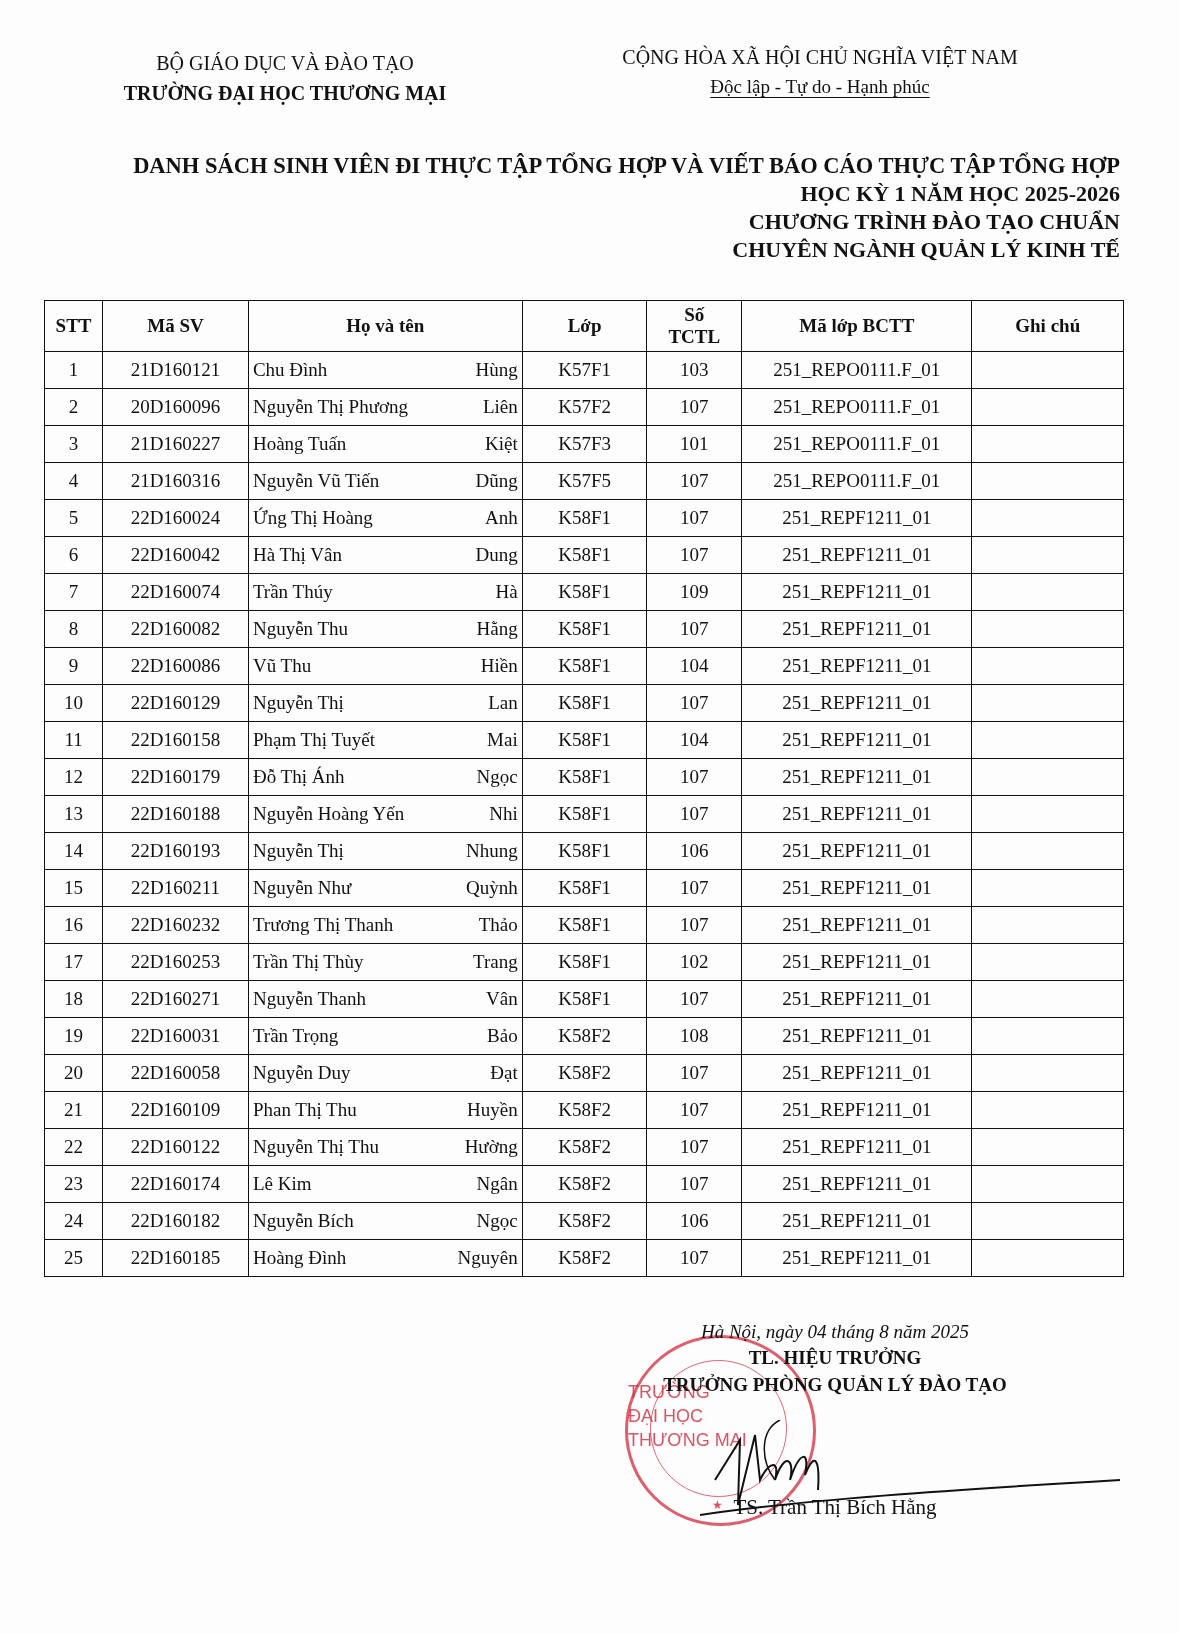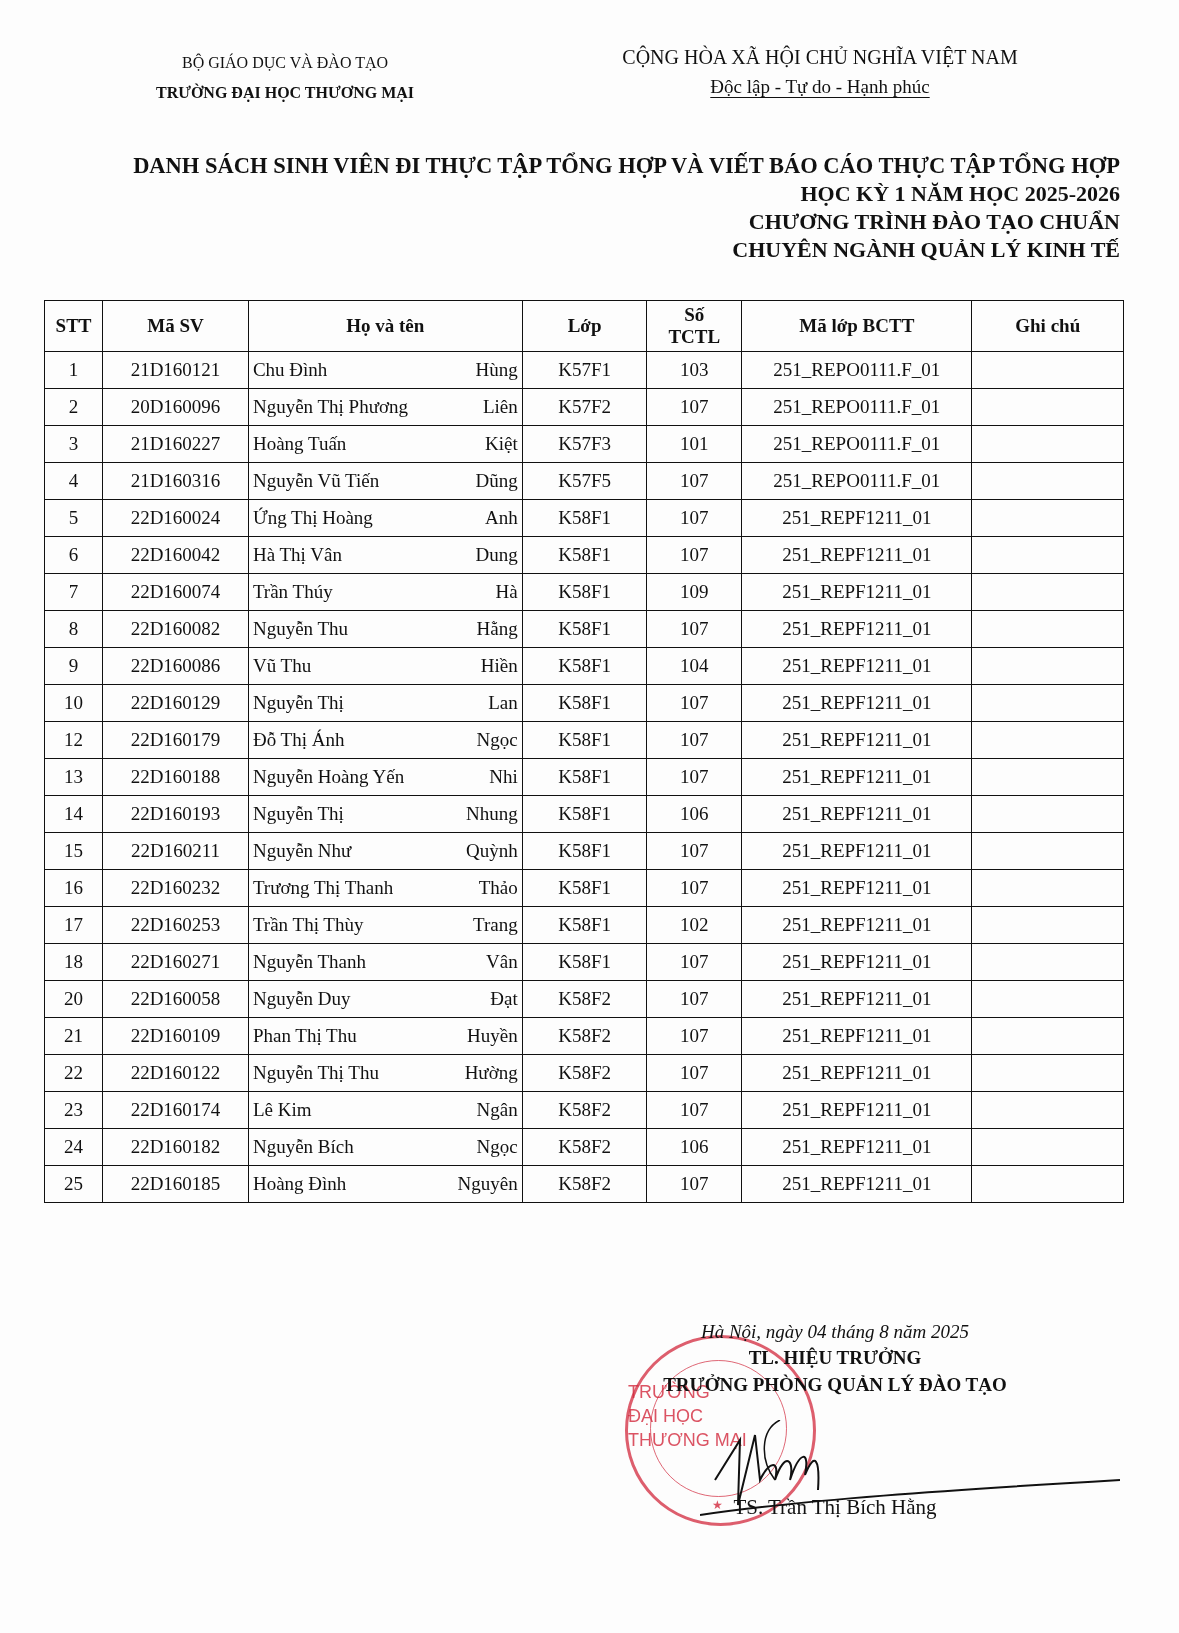--- a/index.html
+++ b/index.html
@@ -1,18 +1,18 @@
 <!DOCTYPE html>
 <html><head>
 <meta charset="utf-8">
 <style>
   html, body { margin:0; padding:0; }
   body { width:1179px; height:1633px; background:#fdfdfd; font-family:"Liberation Serif","DejaVu Serif",serif; color:#111; position:relative; overflow:hidden; }
   .page { position:absolute; left:0; top:0; width:1179px; height:1633px; }
-  .hdr-left { position:absolute; left:110px; top:48px; width:350px; text-align:center; font-size:16px; line-height:30px; }
+  .hdr-left { position:absolute; left:110px; top:48px; width:350px; text-align:center; font-size:20px; line-height:30px; }
   .hdr-left .l2 { font-weight:bold; }
   .hdr-right { position:absolute; left:580px; top:42px; width:480px; text-align:center; font-size:20px; line-height:30px; font-weight:normal; }
   .hdr-right .l2 { font-size:19px; }
   .ul { text-decoration:underline; text-underline-offset:4px; }
   .title { position:absolute; left:0; top:152px; width:1120px; text-align:right; font-weight:bold; font-size:22px; line-height:28px; }
   .title .t1 { font-size:22.5px; }
   table.list { position:absolute; left:44px; top:300px; width:1080px; border-collapse:collapse; font-size:19px; }
   table.list th, table.list td { border:1.5px solid #111; height:36px; padding:0 4px; }
   table.list th { font-weight:bold; height:50px; text-align:center; font-size:19px; line-height:22px; }
   table.list td { text-align:center; }
@@ -196,20 +196,34 @@
               <span>Nguyễn Thị</span>
               <span>Lan</span>
             </div>
           </td>
           <td>K58F1</td>
           <td>107</td>
           <td>251_REPF1211_01</td>
           <td></td>
         </tr>
         <tr>
+          <td>11</td>
+          <td>22D160158</td>
+          <td class="name">
+            <div class="name-wrap">
+              <span>Phạm Thị Tuyết</span>
+              <span>Mai</span>
+            </div>
+          </td>
+          <td>K58F1</td>
+          <td>104</td>
+          <td>251_REPF1211_01</td>
+          <td></td>
+        </tr>
+        <tr>
           <td>12</td>
           <td>22D160179</td>
           <td class="name">
             <div class="name-wrap">
               <span>Đỗ Thị Ánh</span>
               <span>Ngọc</span>
             </div>
           </td>
           <td>K58F1</td>
           <td>107</td>
@@ -290,20 +304,34 @@
           <td>18</td>
           <td>22D160271</td>
           <td class="name">
             <div class="name-wrap">
               <span>Nguyễn Thanh</span>
               <span>Vân</span>
             </div>
           </td>
           <td>K58F1</td>
           <td>107</td>
+          <td>251_REPF1211_01</td>
+          <td></td>
+        </tr>
+        <tr>
+          <td>19</td>
+          <td>22D160031</td>
+          <td class="name">
+            <div class="name-wrap">
+              <span>Trần Trọng</span>
+              <span>Bảo</span>
+            </div>
+          </td>
+          <td>K58F2</td>
+          <td>108</td>
           <td>251_REPF1211_01</td>
           <td></td>
         </tr>
         <tr>
           <td>20</td>
           <td>22D160058</td>
           <td class="name">
             <div class="name-wrap">
               <span>Nguyễn Duy</span>
               <span>Đạt</span>

